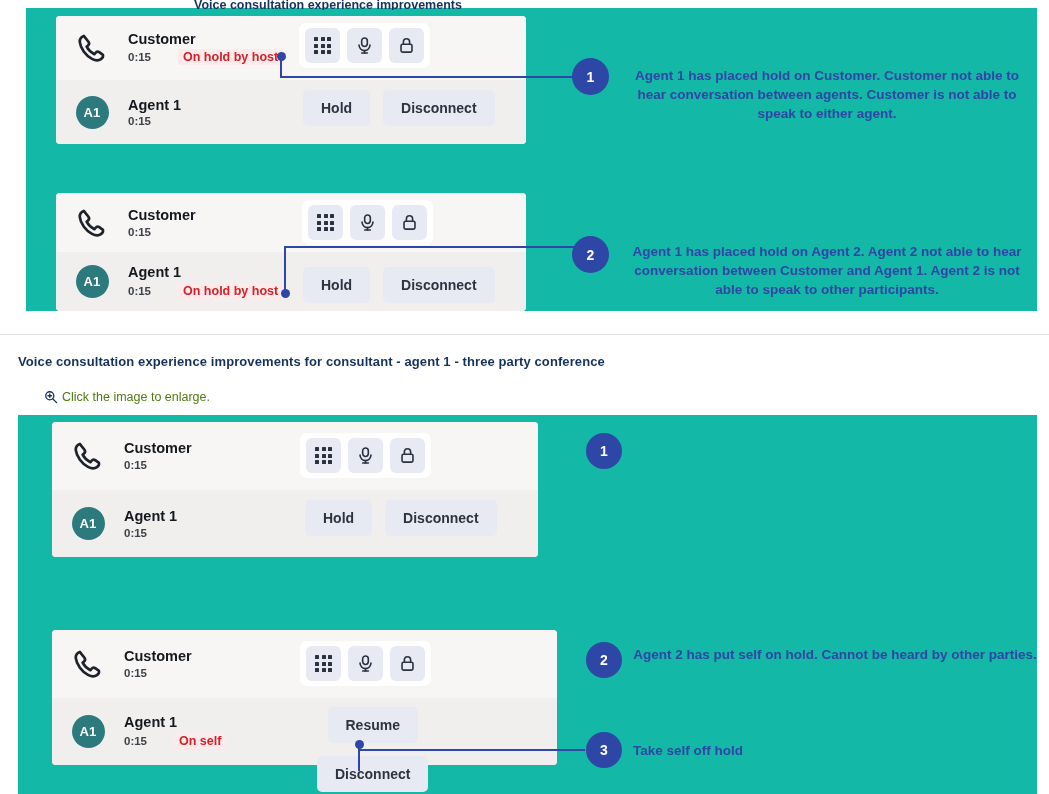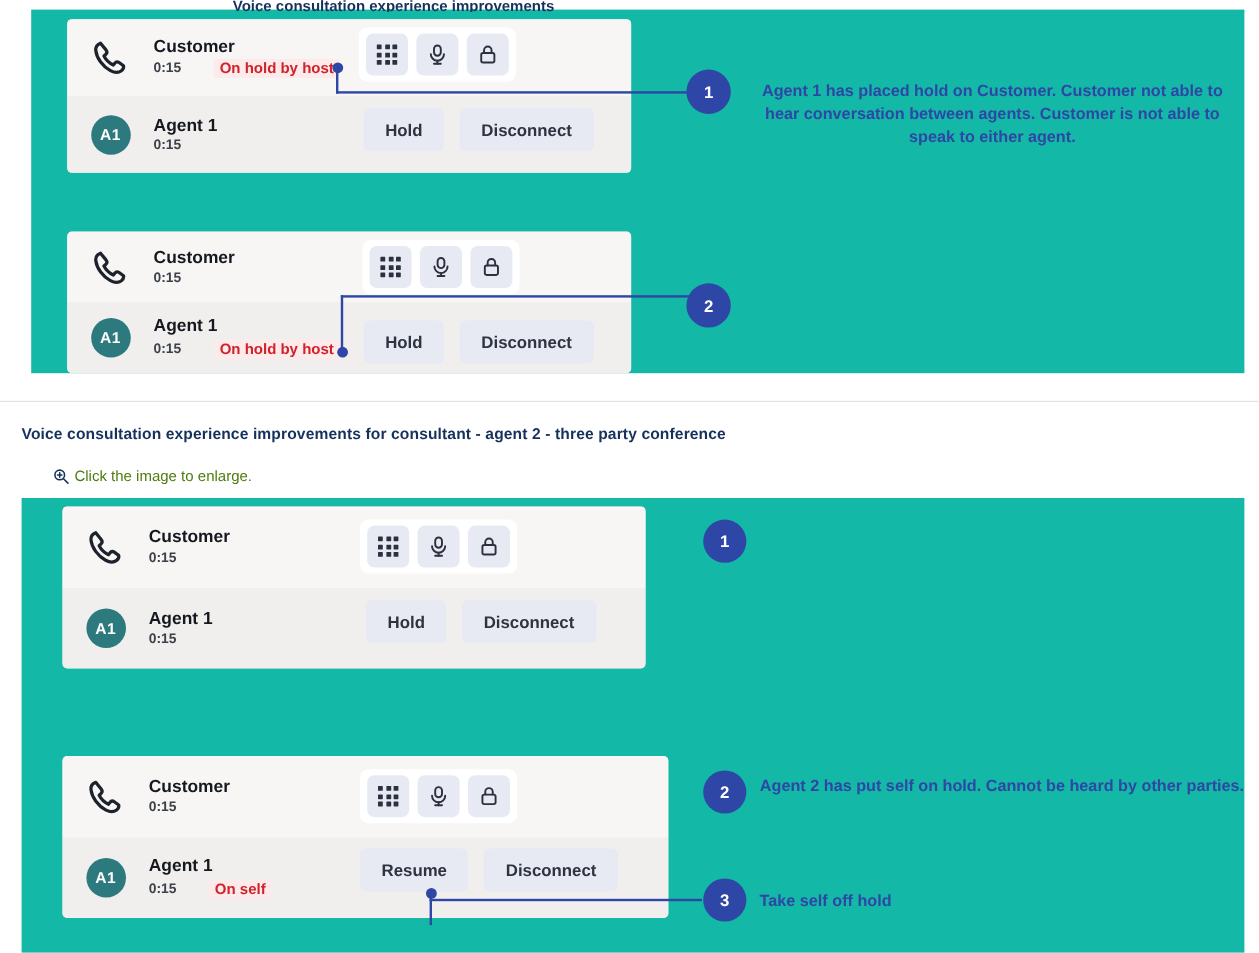--- a/index.html
+++ b/index.html
@@ -237,25 +237,26 @@
 
   <div class="act-row" style="left:277px;top:259px;">
     <div class="act">Hold</div>
     <div class="act">Disconnect</div>
   </div>
 
   <span class="dot" style="left:255px;top:281px;"></span>
   <div class="conn" style="left:258px;top:238px;width:2px;height:46px;"></div>
   <div class="conn" style="left:258px;top:238px;width:306px;height:2px;"></div>
   <div class="badge" style="left:546px;top:228px;width:37px;height:37px;">2</div>
+  <div class="callout-text" style="left:595px;top:234px;width:412px;">Agent 1 has placed hold on Agent 2. Agent 2 not able to hear conversation between Customer and Agent 1. Agent 2 is not able to speak to other participants.</div>
 </div>
 
 <div class="divider" style="top:334px;"></div>
 
-<div class="sec-title" style="left:18px;top:354px;">Voice consultation experience improvements for consultant - agent 2 - three party conference</div>
+<div class="sec-title" style="left:18px;top:354px;">Voice consultation experience improvements for consultant - agent 1 - three party conference</div>
 
 <div class="enlarge" style="left:44px;top:390px;">
   <span style="display:block;width:14px;height:14px;">
     <svg width="14" height="14" viewBox="0 0 16 16" fill="none" stroke="#16325c" stroke-width="1.5" stroke-linecap="round">
       <circle cx="6.6" cy="6.6" r="4.6"></circle>
       <path d="M10.2 10.2 L14.4 14.4"></path>
       <path d="M4.5 6.6 h4.2 M6.6 4.5 v4.2"></path>
     </svg>
   </span>
   <span class="lbl">Click the image to enlarge.</span>
@@ -386,21 +387,21 @@
       </svg>
     </div>
     <div class="icon-btn">
       <svg width="17" height="19" viewBox="0 0 18 20" fill="none" stroke="#2c3140" stroke-width="1.7" stroke-linecap="round" stroke-linejoin="round">
         <rect x="3.2" y="8.6" width="11.6" height="8.4" rx="1.6"></rect>
         <path d="M5.7 8.4 V6.2 a3.3 3.3 0 0 1 6.6 0 V8.4"></path>
       </svg>
     </div>
   </div>
 
-  <div class="act-row" style="left:282px;top:292px;">
+  <div class="act-row" style="left:299px;top:292px;flex-direction:column;">
     <div class="act">Resume</div>
     <div class="act">Disconnect</div>
   </div>
 
   <div class="badge" style="left:568px;top:227px;width:36px;height:36px;">2</div>
   <div class="callout-text" style="left:615px;top:230px;width:404px;">Agent 2 has put self on hold. Cannot be heard by other parties.</div>
 
   <span class="dot" style="left:337px;top:325px;"></span>
   <div class="conn" style="left:340px;top:330px;width:2px;height:26px;"></div>
   <div class="conn" style="left:340px;top:334px;width:227px;height:2px;"></div>

